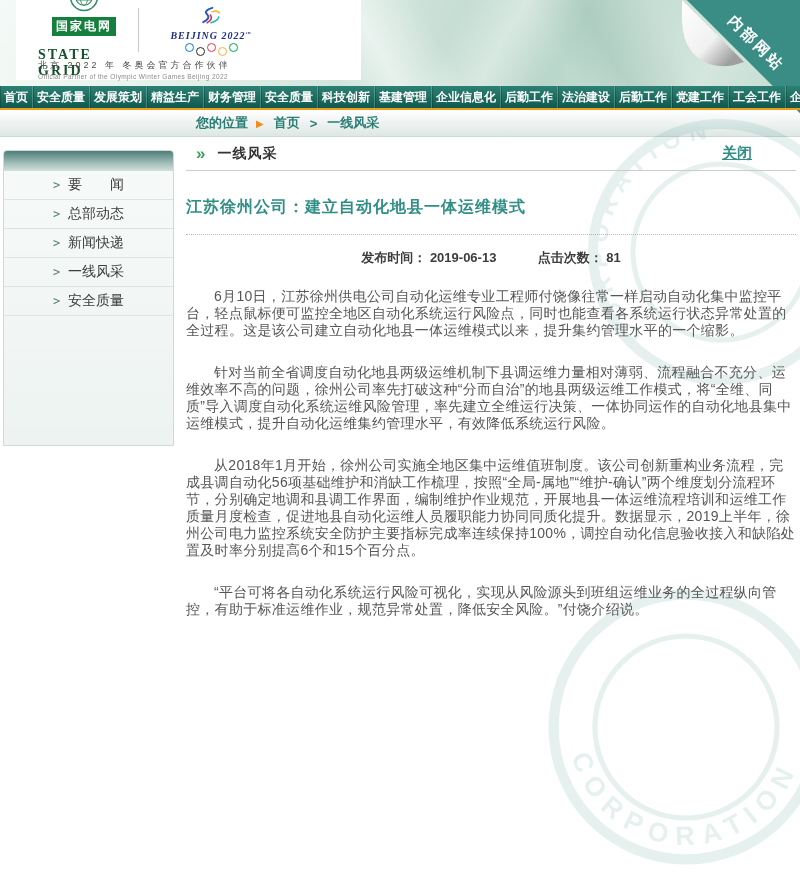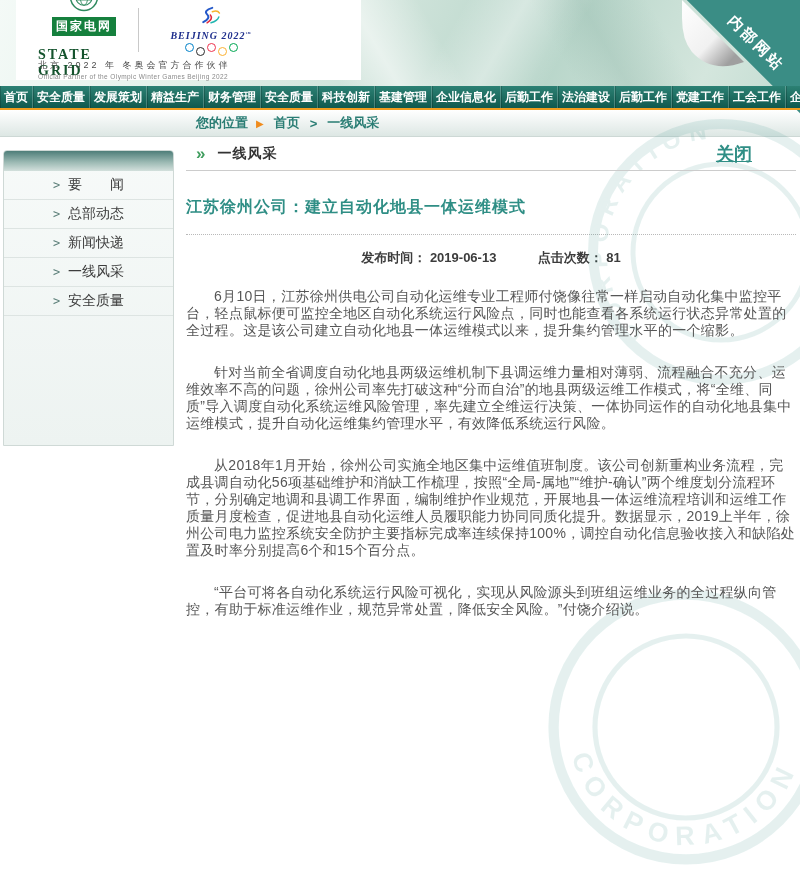--- a/index.html
+++ b/index.html
@@ -67,21 +67,21 @@
   .side-arrow { color:#5c7f79; font-size:12px; margin-right:8px; font-family:"DejaVu Sans Mono",monospace; }
 
   .content { position:absolute; left:186px; top:0; width:610px; height:753px; }
 
   .watermark { position:absolute; pointer-events:none; opacity:.12; }
 
   .content-header { position:relative; display:flex; align-items:center; height:28px; margin-top:6px;
     border-bottom:1px solid #cccccc; padding:0 4px 6px 10px; }
   .chevrons { color:#3f9d5e; font-size:17px; font-weight:bold; margin-right:12px; line-height:1; }
   .section-title { font-size:14px; font-weight:bold; color:#333; letter-spacing:1px; }
-  .close-link { margin-left:auto; margin-right:40px; font-size:18px; font-weight:bold;
+  .close-link { margin-left:auto; margin-right:40px; font-size:15px; font-weight:bold;
     color:#2f8e85; text-decoration:underline; cursor:pointer; }
 
   .article-title { font-size:16px; font-weight:bold; color:#2f8e85;
     letter-spacing:1px; margin-top:26px; }
   .dotted-rule { border-top:1px dotted #b9b9b9; margin-top:16px; }
   .meta { text-align:center; font-size:13px; font-weight:bold; color:#3c3c3c; margin-top:14px; }
   .meta .gap { display:inline-block; width:34px; }
 
   .paragraphs { margin-top:21px; position:relative; }
   .para { font-size:14px; line-height:17px; color:#565656; text-indent:2em;

